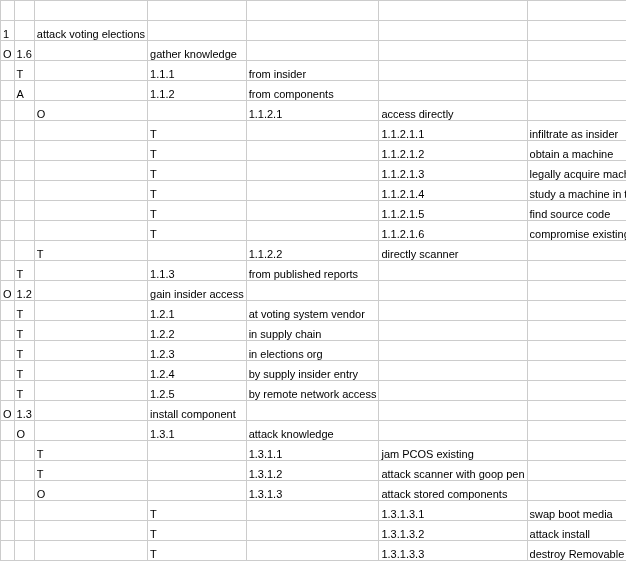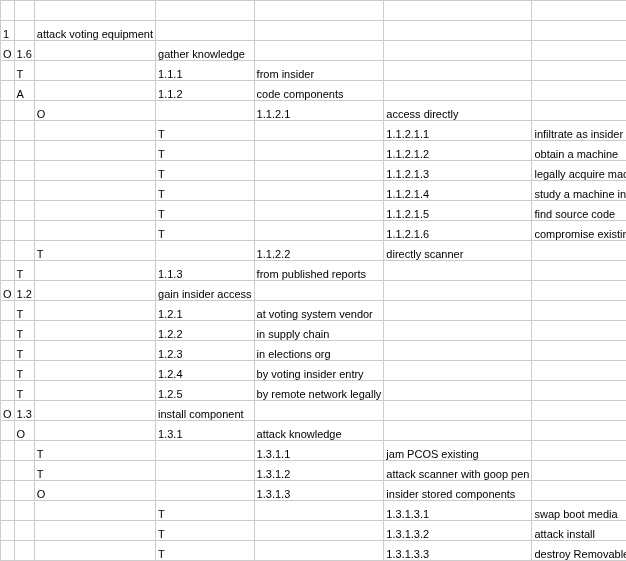--- a/index.html
+++ b/index.html
@@ -49,21 +49,21 @@
         <td></td>
         <td></td>
         <td></td>
         <td></td>
         <td></td>
         <td></td>
       </tr>
       <tr>
         <td>1</td>
         <td></td>
-        <td>attack voting equipment</td>
+        <td>attack voting elections</td>
         <td></td>
         <td></td>
         <td></td>
         <td></td>
       </tr>
       <tr>
         <td>O</td>
         <td>1.6</td>
         <td></td>
         <td>gather knowledge</td>
@@ -78,21 +78,21 @@
         <td>1.1.1</td>
         <td>from insider</td>
         <td></td>
         <td></td>
       </tr>
       <tr>
         <td></td>
         <td>A</td>
         <td></td>
         <td>1.1.2</td>
-        <td>code components</td>
+        <td>from components</td>
         <td></td>
         <td></td>
       </tr>
       <tr>
         <td></td>
         <td></td>
         <td>O</td>
         <td></td>
         <td>1.1.2.1</td>
         <td>access directly</td>
@@ -204,30 +204,30 @@
         <td>1.2.3</td>
         <td>in elections org</td>
         <td></td>
         <td></td>
       </tr>
       <tr>
         <td></td>
         <td>T</td>
         <td></td>
         <td>1.2.4</td>
-        <td>by voting insider entry</td>
+        <td>by supply insider entry</td>
         <td></td>
         <td></td>
       </tr>
       <tr>
         <td></td>
         <td>T</td>
         <td></td>
         <td>1.2.5</td>
-        <td>by remote network legally</td>
+        <td>by remote network access</td>
         <td></td>
         <td></td>
       </tr>
       <tr>
         <td>O</td>
         <td>1.3</td>
         <td></td>
         <td>install component</td>
         <td></td>
         <td></td>
@@ -259,21 +259,21 @@
         <td>1.3.1.2</td>
         <td>attack scanner with goop pen</td>
         <td></td>
       </tr>
       <tr>
         <td></td>
         <td></td>
         <td>O</td>
         <td></td>
         <td>1.3.1.3</td>
-        <td>insider stored components</td>
+        <td>attack stored components</td>
         <td></td>
       </tr>
       <tr>
         <td></td>
         <td></td>
         <td></td>
         <td>T</td>
         <td></td>
         <td>1.3.1.3.1</td>
         <td>swap boot media</td>

